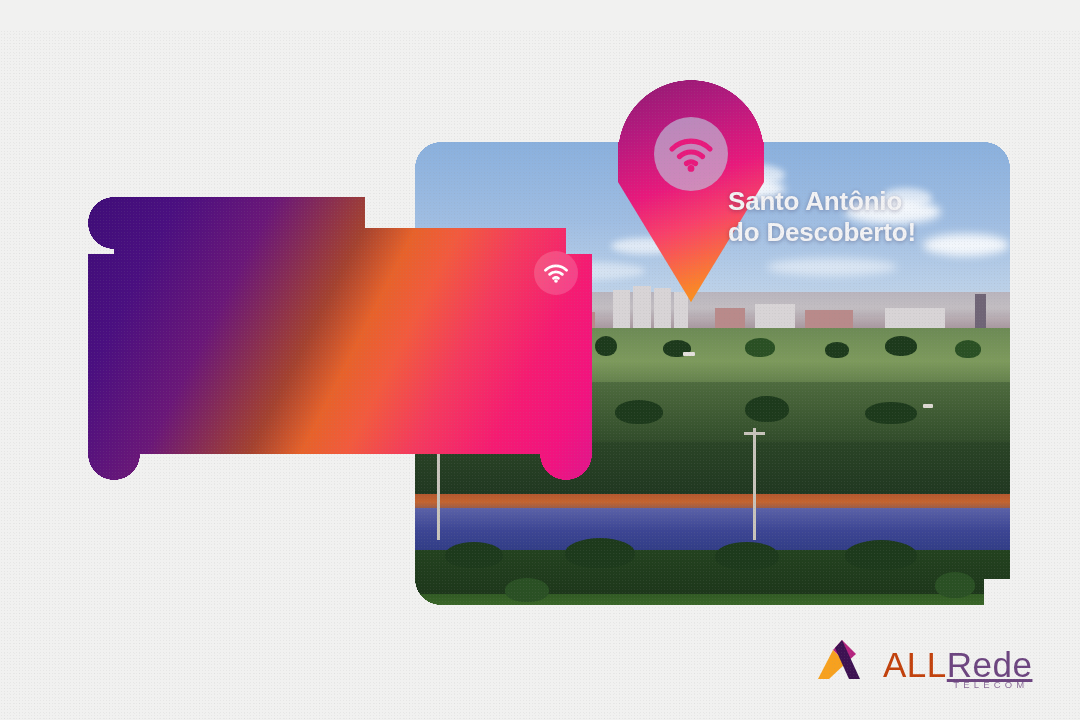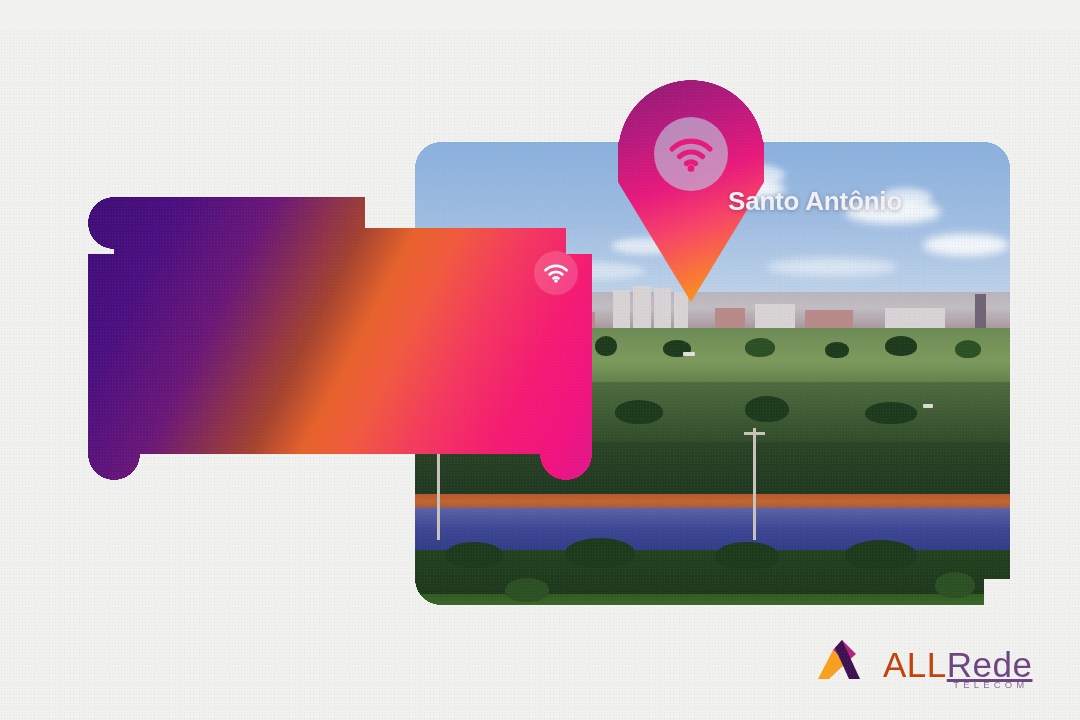--- a/index.html
+++ b/index.html
@@ -320,20 +320,21 @@
           <path d="M11.5 20.5 A17 17 0 0 1 34.5 20.5"></path>
           <path d="M18.5 27.5 A8 8 0 0 1 27.5 27.5"></path>
         </g>
         <circle cx="23" cy="32.4" r="3.4" fill="#e8197c"></circle>
       </svg>
     </div>
   </div>
 
   <div id="city-label">
     <div>Santo Antônio</div>
+    <div>do Descoberto!</div>
   </div>
 
   <div id="text-card">
     <div id="card-shape"></div>
     <div id="card-content">
       <div id="card-wifi-badge">
         <svg width="26" height="20" viewBox="0 0 46 36">
           <g fill="none" stroke="#ffffff" stroke-width="5" stroke-linecap="round">
             <path d="M4 13 A27 27 0 0 1 42 13"></path>
             <path d="M11.5 20.5 A17 17 0 0 1 34.5 20.5"></path>

